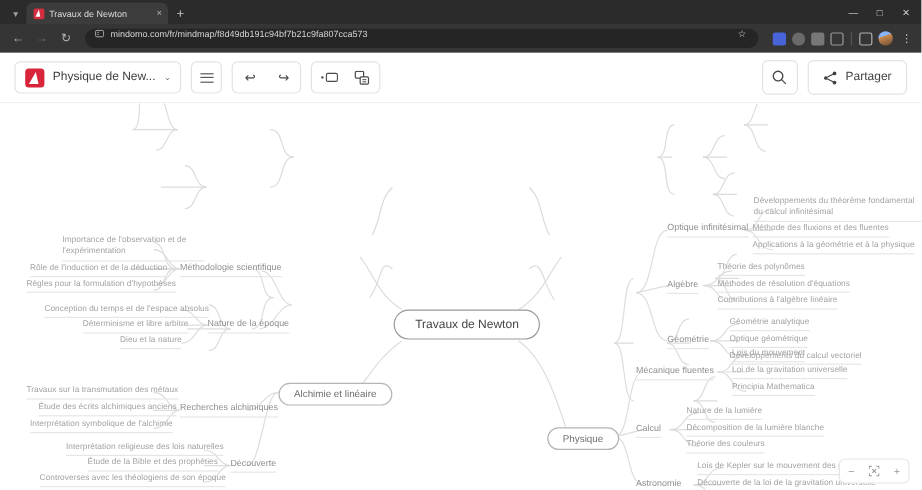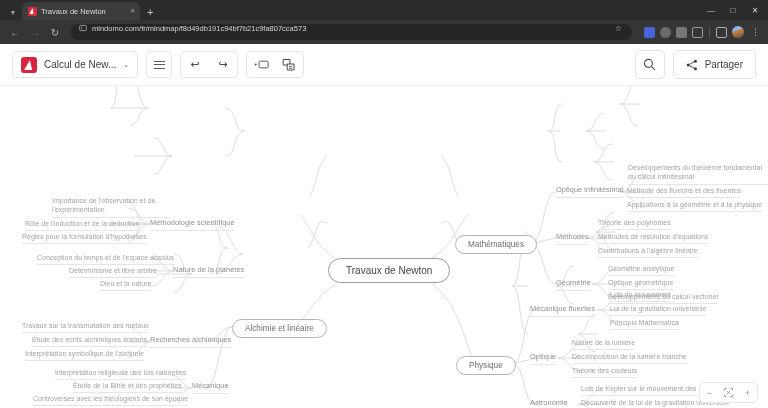--- a/index.html
+++ b/index.html
@@ -228,21 +228,21 @@
       <div class="ext-sep"></div>
       <div class="ext-ico" style="border:1.2px solid #b0b0b0;background:transparent"></div>
       <div class="avatar-ico"></div>
       <div class="menu-dots">⋮</div>
     </div>
   </div>
 
   <div class="app-header">
     <div class="doc-pill">
       <div class="doc-logo"></div>
-      <div class="doc-title">Calcul de New...</div>
+      <div class="doc-title">Physique de New...</div>
       <div class="caret">⌄</div>
     </div>
     <div class="hamb">
       <span></span>
       <span></span>
       <span></span>
     </div>
     <div class="grp">
       <div class="grp-btn">↩</div>
       <div class="grp-btn">↪</div>
@@ -414,62 +414,61 @@
     </svg>
 
     <div class="node-root" style="left:328px; top:172px;">Travaux de Newton</div>
 
 
     <div class="node l2 underline" style="left:150px; top:132px;">Méthodologie scientifique</div>
     <div class="node l3 multiline underline" style="left:52px; top:110px;">Importance de l'observation et de l'expérimentation</div>
     <div class="node l3 underline" style="left:25px; top:133px;">Rôle de l'induction et de la déduction</div>
     <div class="node l3 underline" style="left:22px; top:146px;">Règles pour la formulation d'hypothèses</div>
 
-    <div class="node l2 underline" style="left:173px; top:179px;">Nature de la planètes</div>
+    <div class="node l2 underline" style="left:173px; top:179px;">Nature de la époque</div>
     <div class="node l3 underline" style="left:37px; top:167px;">Conception du temps et de l'espace absolus</div>
     <div class="node l3 underline" style="left:69px; top:180px;">Déterminisme et libre arbitre</div>
     <div class="node l3 underline" style="left:100px; top:193px;">Dieu et la nature</div>
 
-    <div class="node-main" style="left:455px; top:149px;">Mathématiques</div>
 
     <div class="node l2 underline" style="left:556px; top:99px;">Optique infinitésimal</div>
     <div class="node l3 multiline underline" style="left:628px; top:77px; width:140px;">Développements du théorème fondamental du calcul infinitésimal</div>
     <div class="node l3 underline" style="left:627px; top:100px;">Méthode des fluxions et des fluentes</div>
     <div class="node l3 underline" style="left:627px; top:114px;">Applications à la géométrie et à la physique</div>
 
-    <div class="node l2 underline" style="left:556px; top:146px;">Méthodes</div>
+    <div class="node l2 underline" style="left:556px; top:146px;">Algèbre</div>
     <div class="node l3 underline" style="left:598px; top:132px;">Théorie des polynômes</div>
     <div class="node l3 underline" style="left:598px; top:146px;">Méthodes de résolution d'équations</div>
     <div class="node l3 underline" style="left:598px; top:160px;">Contributions à l'algèbre linéaire</div>
 
     <div class="node l2 underline" style="left:556px; top:192px;">Géométrie</div>
     <div class="node l3 underline" style="left:608px; top:178px;">Géométrie analytique</div>
     <div class="node l3 underline" style="left:608px; top:192px;">Optique géométrique</div>
     <div class="node l3 underline" style="left:608px; top:206px;">Développements du calcul vectoriel</div>
 
     <div class="node-main" style="left:232px; top:233px;">Alchimie et linéaire</div>
 
     <div class="node l2 underline" style="left:150px; top:249px;">Recherches alchimiques</div>
     <div class="node l3 underline" style="left:22px; top:235px;">Travaux sur la transmutation des métaux</div>
     <div class="node l3 underline" style="left:32px; top:249px;">Étude des écrits alchimiques anciens</div>
     <div class="node l3 underline" style="left:25px; top:263px;">Interprétation symbolique de l'alchimie</div>
 
-    <div class="node l2 underline" style="left:192px; top:295px;">Mécanique</div>
+    <div class="node l2 underline" style="left:192px; top:295px;">Découverte</div>
     <div class="node l3 underline" style="left:55px; top:282px;">Interprétation religieuse des lois naturelles</div>
     <div class="node l3 underline" style="left:73px; top:295px;">Étude de la Bible et des prophéties</div>
     <div class="node l3 underline" style="left:33px; top:308px;">Controverses avec les théologiens de son époque</div>
 
     <div class="node-main" style="left:456px; top:270px;">Physique</div>
 
     <div class="node l2 underline" style="left:530px; top:218px;">Mécanique fluentes</div>
     <div class="node l3 underline" style="left:610px; top:204px;">Lois du mouvement</div>
     <div class="node l3 underline" style="left:610px; top:218px;">Loi de la gravitation universelle</div>
     <div class="node l3 underline" style="left:610px; top:232px;">Principia Mathematica</div>
 
-    <div class="node l2 underline" style="left:530px; top:266px;">Optique</div>
+    <div class="node l2 underline" style="left:530px; top:266px;">Calcul</div>
     <div class="node l3 underline" style="left:572px; top:252px;">Nature de la lumière</div>
     <div class="node l3 underline" style="left:572px; top:266px;">Décomposition de la lumière blanche</div>
     <div class="node l3 underline" style="left:572px; top:280px;">Théorie des couleurs</div>
 
     <div class="node l2 underline" style="left:530px; top:312px;">Astronomie</div>
     <div class="node l3 underline" style="left:581px; top:298px;">Lois de Kepler sur le mouvement des planètes</div>
     <div class="node l3 underline" style="left:581px; top:312px;">Découverte de la loi de la gravitation universelle</div>
 
     <div class="zoom-ctrl">
       <div class="zoom-btn">−</div>

